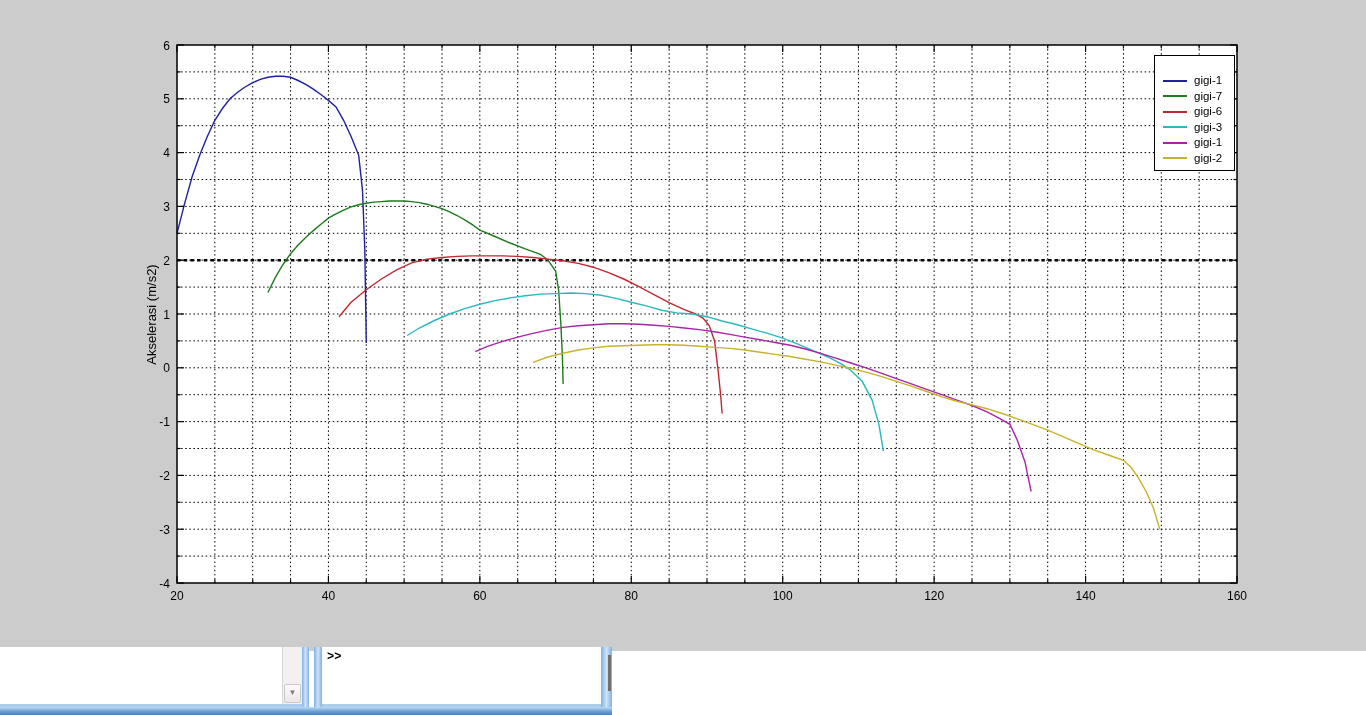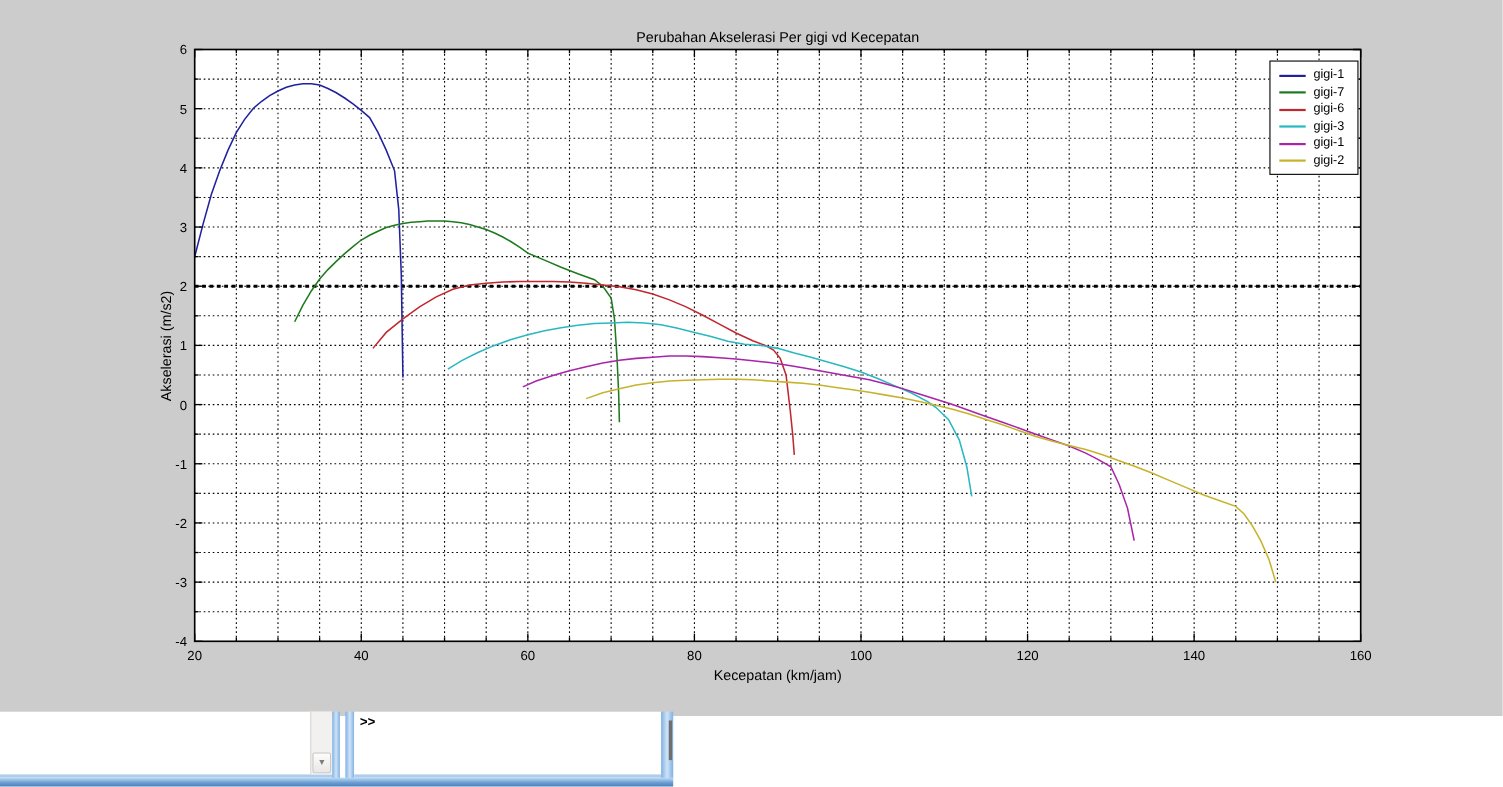--- a/index.html
+++ b/index.html
@@ -12,21 +12,21 @@
   .tick{stroke:#000;stroke-width:1.2;}
   .tick-label{font:12px "Liberation Sans",sans-serif;fill:#000;}
   #chart-title{position:absolute;left:177px;top:26px;width:1060px;text-align:center;
        font-size:13px;color:#000;}
   #x-axis-label{position:absolute;left:177px;top:606px;width:1060px;text-align:center;
        font-size:13px;color:#000;}
   #y-axis-label{position:absolute;left:91px;top:307px;width:120px;text-align:center;
        font-size:13px;color:#000;transform:rotate(-90deg);transform-origin:center;}
   
   #legend{position:absolute;left:1154px;top:55px;width:79px;background:#fff;
-       border:1px solid #000;padding:5px 0 4px 0;}
+       border:1px solid #000;padding:17px 0 4px 0;}
   .legend-row{display:flex;align-items:center;height:15.5px;padding-left:8px;}
   .legend-line{display:inline-block;width:24px;height:2px;margin-right:7px;}
   .legend-label{font-size:11.5px;color:#000;line-height:1;}
   
   #bottom-bg{position:absolute;left:0;top:651px;width:1366px;height:64px;background:#ffffff;}
   .panel{position:absolute;background:#ffffff;}
   #panel-left{left:0;top:647px;width:302px;height:57px;border-bottom:3px solid #aecdec;}
   #scrollbar-left{position:absolute;right:0;top:0;width:19px;height:57px;
        background:#f2f1f0;border-left:1px solid #d9d8d6;}
   #scroll-down-btn{position:absolute;left:1px;right:1px;bottom:1px;height:17px;
@@ -218,23 +218,21 @@
       <text class="tick-label" x="170" y="426.1" text-anchor="end">-1</text>
       <text class="tick-label" x="170" y="372.3" text-anchor="end">0</text>
       <text class="tick-label" x="170" y="318.5" text-anchor="end">1</text>
       <text class="tick-label" x="170" y="264.7" text-anchor="end">2</text>
       <text class="tick-label" x="170" y="210.9" text-anchor="end">3</text>
       <text class="tick-label" x="170" y="157.1" text-anchor="end">4</text>
       <text class="tick-label" x="170" y="103.3" text-anchor="end">5</text>
       <text class="tick-label" x="170" y="49.5" text-anchor="end">6</text>
     </svg>
 
-  <div id="chart-title">Perubahan Akselerasi Per gigi vd Kecepatan</div>
-
-  <div id="x-axis-label">Kecepatan (km/jam)</div>
+
 
   <div id="y-axis-label">Akselerasi (m/s2)</div>
 
   <div id="legend">
       <div class="legend-row">
         <span class="legend-line" style="background: rgb(33, 33, 160);"></span>
         <span class="legend-label">gigi-1</span>
       </div>
       <div class="legend-row">
         <span class="legend-line" style="background: rgb(30, 122, 30);"></span>

